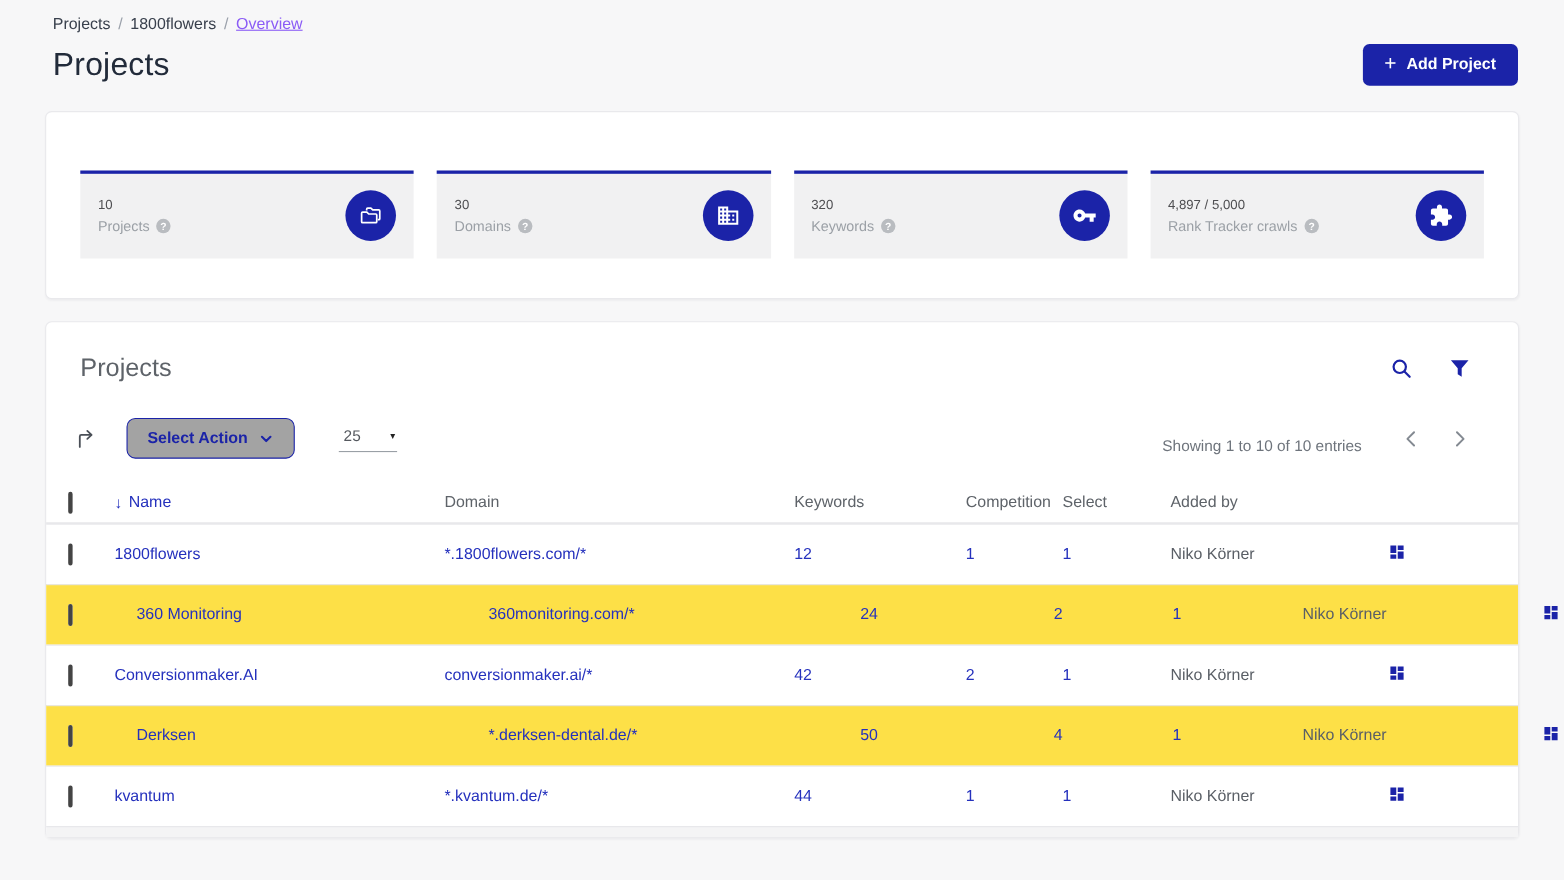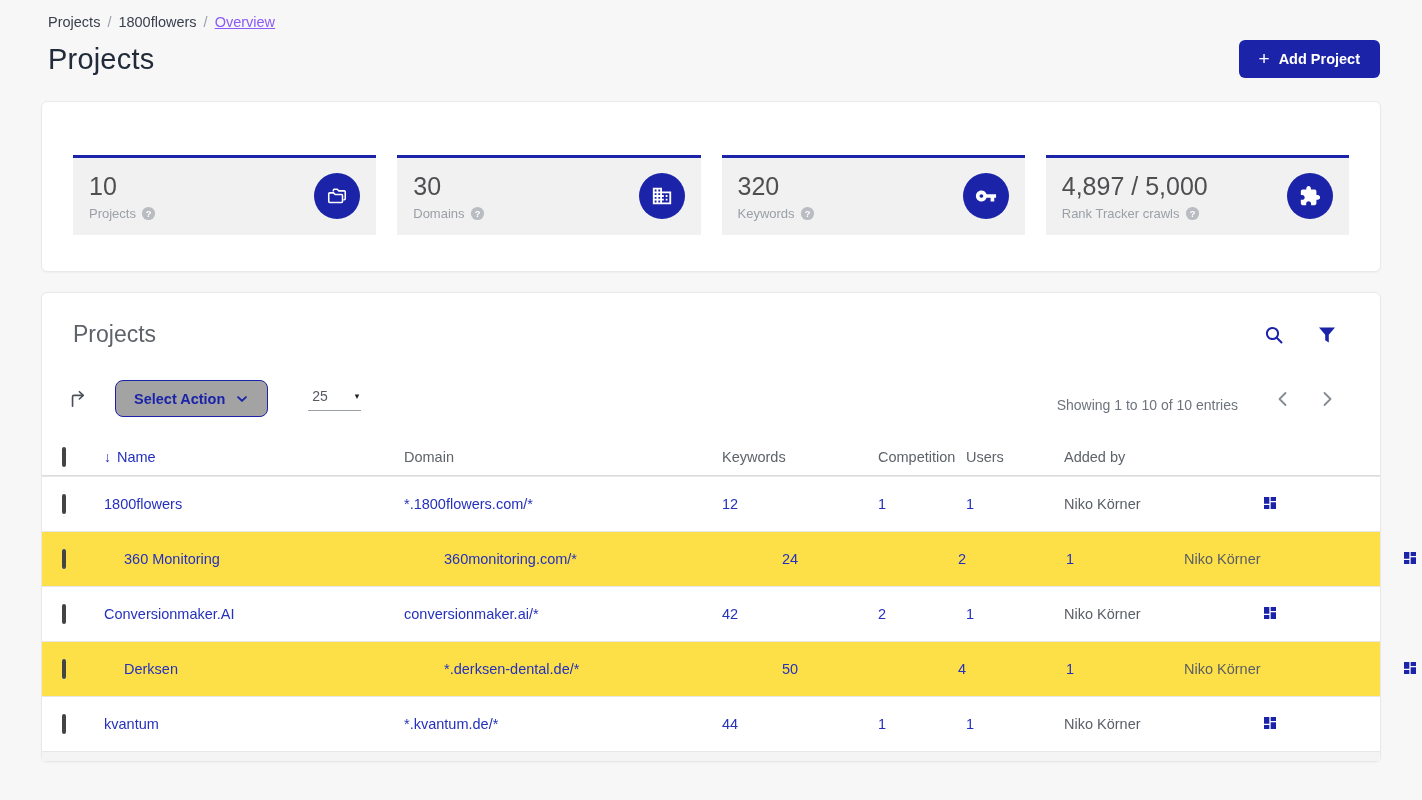--- a/index.html
+++ b/index.html
@@ -29,21 +29,21 @@
     background: #fff; border: 1px solid #e9e9ec; border-radius: 6px;
     box-shadow: 0 1px 2px rgba(20,20,40,.04);
     margin: 0 41px;
   }
   .card-stats { margin-top: 23px; padding: 30px 31px 36px; }
   .card-title { font-size: 21px; font-weight: 400; color: #4b5058; }
 
   .tiles { display: grid; grid-template-columns: repeat(4, 1fr); gap: 21px; margin-top: 23px; }
   .tile { border-top: 3px solid #1b23a8; background: #f1f1f2; padding: 13px 16px 14px; height: 80px;
           display: flex; justify-content: space-between; align-items: center; }
-  .tile-value { font-size: 25px; color: #4f4f52; }
+  .tile-value { font-size: 12px; color: #4f4f52; }
   .tile-label { font-size: 13px; color: #9ba0a6; margin-top: 5px; display: flex; align-items: center; gap: 5px; }
   .icon-circle { width: 46px; height: 46px; border-radius: 50%; background: #1b23a8;
                  display: flex; align-items: center; justify-content: center; flex: none; }
   .help-dot { display: inline-flex; }
 
   
   .card-table { margin-top: 20px; padding-top: 28px; min-height: 470px; }
   .table-head-row { display: flex; justify-content: space-between; align-items: center; padding: 0 42px 0 31px; }
   .card-title-2 { font-size: 23px; font-weight: 400; color: #5e6369; }
   .head-icons { display: flex; gap: 30px; align-items: center; }
@@ -239,21 +239,21 @@
 
     <div class="tr head">
       <div class="c"><span class="checkbox"></span></div>
       <div class="c sort-col">
         <span class="sort-arrow">↓</span>
         <span>Name</span>
       </div>
       <div class="c">Domain</div>
       <div class="c">Keywords</div>
       <div class="c">Competition</div>
-      <div class="c">Users</div>
+      <div class="c">Select</div>
       <div class="c">Added by</div>
       <div class="c"></div>
     </div>
 
     <div class="tr">
       <div class="c"><span class="checkbox"></span></div>
       <div class="c"><a class="link">1800flowers</a></div>
       <div class="c"><a class="link">*.1800flowers.com/*</a></div>
       <div class="c"><a class="link">12</a></div>
       <div class="c"><a class="link">1</a></div>

